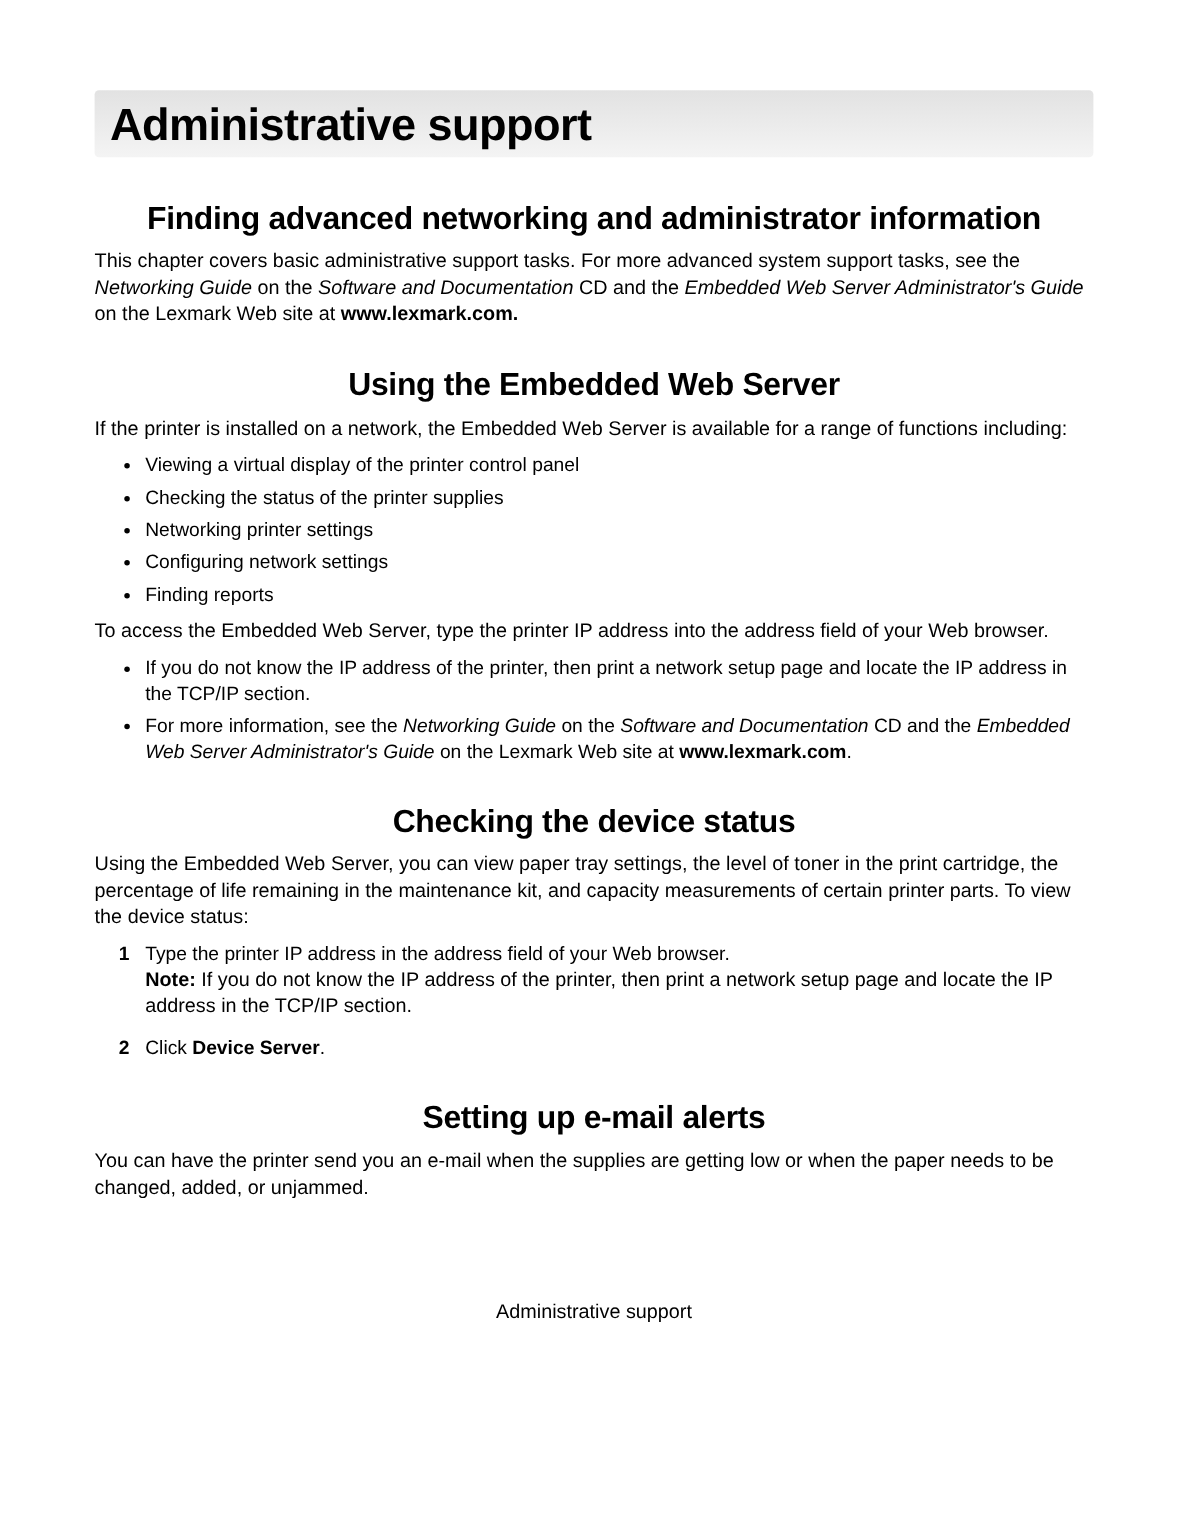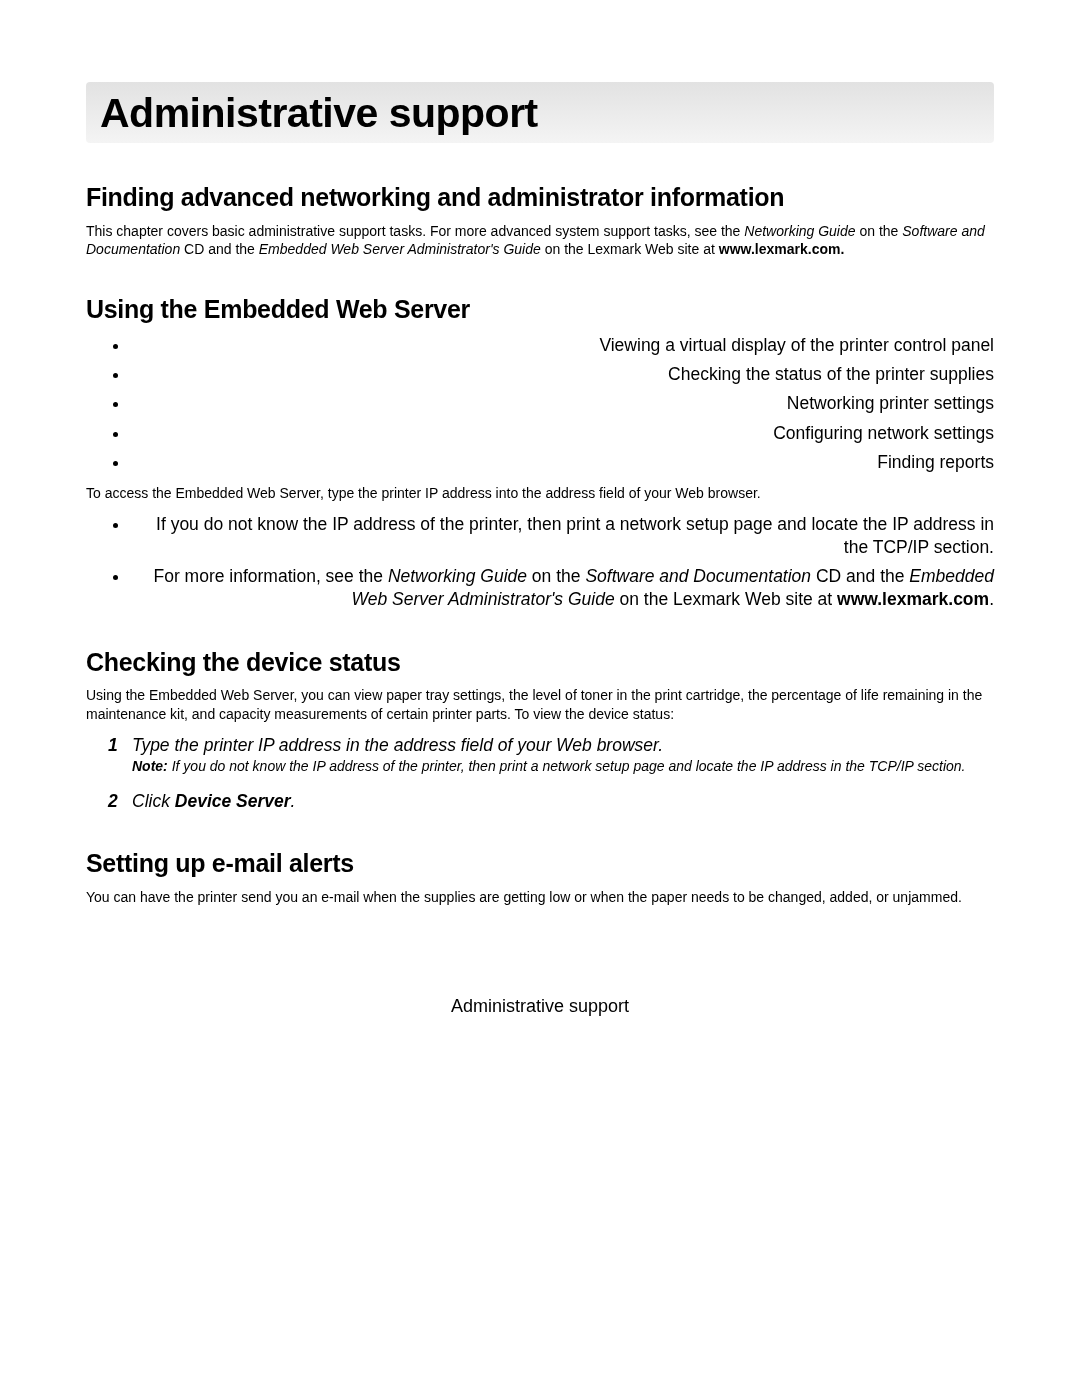--- a/index.html
+++ b/index.html
@@ -21,55 +21,54 @@
     margin-bottom: 40px;
     border-radius: 4px;
   }
   .title-bar h1 {
     margin: 0;
     font-size: 41px;
     font-weight: 800;
     letter-spacing: -0.5px;
   }
   h2.section {
-    font-size: 25px;
+    font-size: 29px;
     font-weight: 800;
     margin: 0 0 10px 0;
     line-height: 1.15;
     letter-spacing: -0.3px;
+    text-align: center;
   }
   p.body {
-    font-size: 14px;
+    font-size: 18px;
     line-height: 1.33;
     margin: 0 0 10px 0;
   }
   ul.bullets {
     margin: 0 0 10px 0;
     padding-left: 44px;
-    text-align: right;
   }
   ul.bullets li {
     font-size: 17.5px;
     line-height: 1.33;
     margin-bottom: 6px;
     padding-left: 2px;
   }
   ol.steps {
     margin: 4px 0 10px 0;
     padding-left: 22px;
     list-style: none;
     counter-reset: step;
   }
   ol.steps > li {
     font-size: 17.5px;
     line-height: 1.33;
     margin-bottom: 14px;
     position: relative;
     padding-left: 24px;
-    font-style: italic;
   }
   ol.steps > li::before {
     counter-increment: step;
     content: counter(step);
     position: absolute;
     left: 0;
     top: 0;
     font-weight: 700;
   }
   .notes-label {
@@ -111,20 +110,21 @@
 
   <div class="section-block">
     <h2 class="section">Finding advanced networking and administrator information</h2>
     <p class="body">
       <span>This chapter covers basic administrative support tasks. For more advanced system support tasks, see the </span><span class="italic">Networking Guide</span><span> on the </span><span class="italic">Software and Documentation</span><span> CD and the </span><span class="italic">Embedded Web Server Administrator's Guide</span><span> on the Lexmark Web site at </span><span class="bold">www.lexmark.com.</span>
     </p>
   </div>
 
   <div class="section-block">
     <h2 class="section">Using the Embedded Web Server</h2>
+    <p class="body">If the printer is installed on a network, the Embedded Web Server is available for a range of functions including:</p>
     <ul class="bullets">
       <li>Viewing a virtual display of the printer control panel</li>
       <li>Checking the status of the printer supplies</li>
       <li>Networking printer settings</li>
       <li>Configuring network settings</li>
       <li>Finding reports</li>
     </ul>
     <p class="body">To access the Embedded Web Server, type the printer IP address into the address field of your Web browser.</p>
     <ul class="bullets">
       <li>If you do not know the IP address of the printer, then print a network setup page and locate the IP address in the TCP/IP section.</li>

